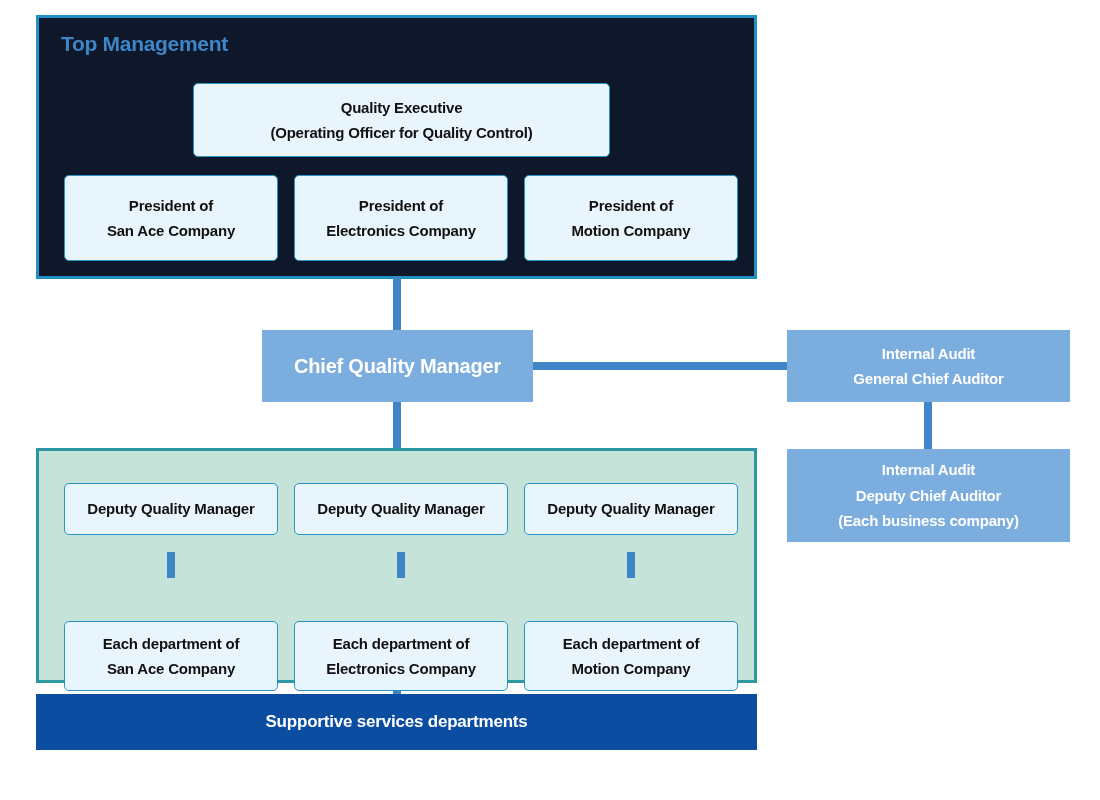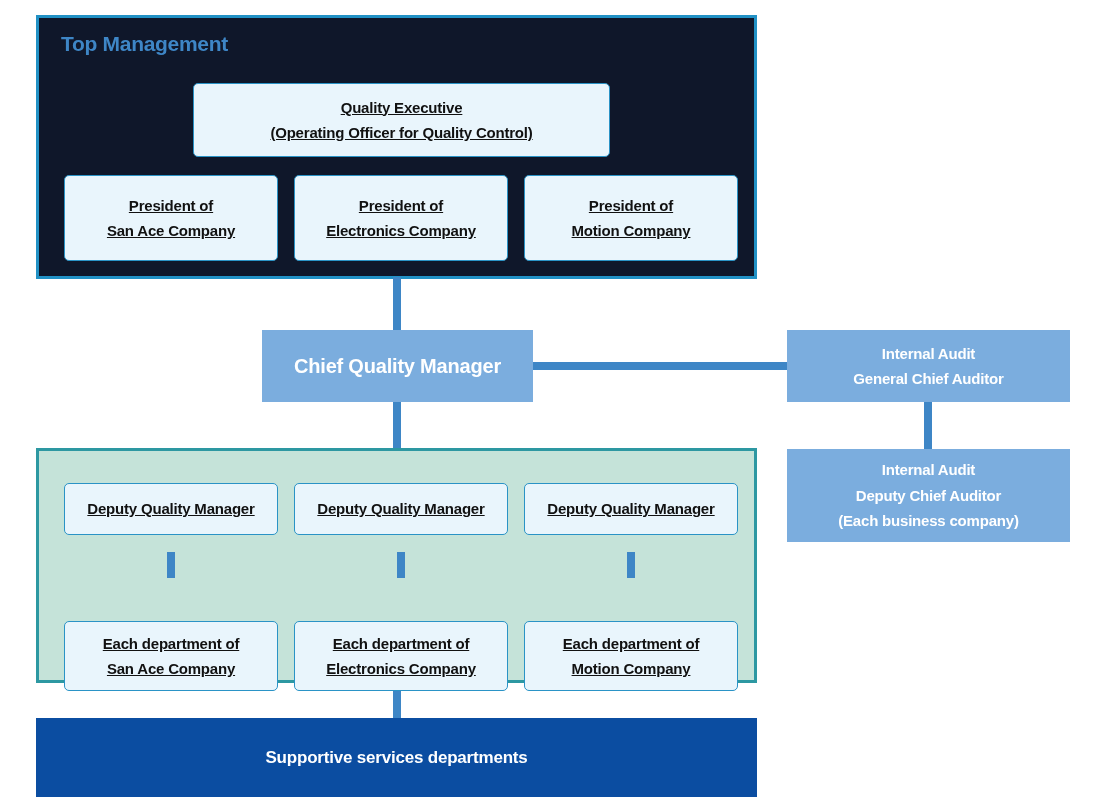--- a/index.html
+++ b/index.html
@@ -28,39 +28,38 @@
     background:#c5e3d9;border:3px solid #2d98a2;box-sizing:border-box;
   }
   
   .box{
     position:absolute;
     background:#e9f5fc;border:1.5px solid #2a93c6;border-radius:5px;
     box-sizing:border-box;
     display:flex;flex-direction:column;align-items:center;justify-content:center;
     text-align:center;color:#111111;font-size:15px;line-height:1.7;
     letter-spacing:-0.2px;
-    text-decoration:underline;
   }
   .qe-box{left:154px;top:65px;width:417px;height:74px;}
   .p-box{top:157px;width:214px;height:86px;}
   .d-box{top:32px;width:214px;height:52px;}
   .e-box{top:134px;width:214px;height:70px;margin-top:36px;}
   .col0{left:25px;} .col1{left:255px;} .col2{left:485px;}
   
   .solid{
     position:absolute;background:#7badde;color:#ffffff;
     display:flex;flex-direction:column;align-items:center;justify-content:center;
     text-align:center;line-height:1.7;letter-spacing:-0.2px;box-sizing:border-box;
   }
   .cqm{left:262px;top:330px;width:271px;height:72px;font-size:20px;}
   .ia1{left:787px;top:330px;width:283px;height:72px;font-size:15px;}
   .ia2{left:787px;top:449px;width:283px;height:93px;font-size:15px;}
   
   .bottom-bar{
-    position:absolute;left:36px;top:718px;width:721px;height:79px;
+    position:absolute;left:36px;top:694px;width:721px;height:56px;
     background:#0b4da1;color:#ffffff;font-size:17px;letter-spacing:-0.2px;
     display:flex;align-items:center;justify-content:center;text-align:center;
   }
   
   .conn{position:absolute;background:#3e86c6;}
   .conn-v{width:8px;}
   .conn-h{height:8px;}
   .cv-top{left:393px;top:277px;height:53px;}
   .cv-mid{left:393px;top:402px;height:47px;}
   .cv-bot{left:393px;top:681px;height:37px;}

